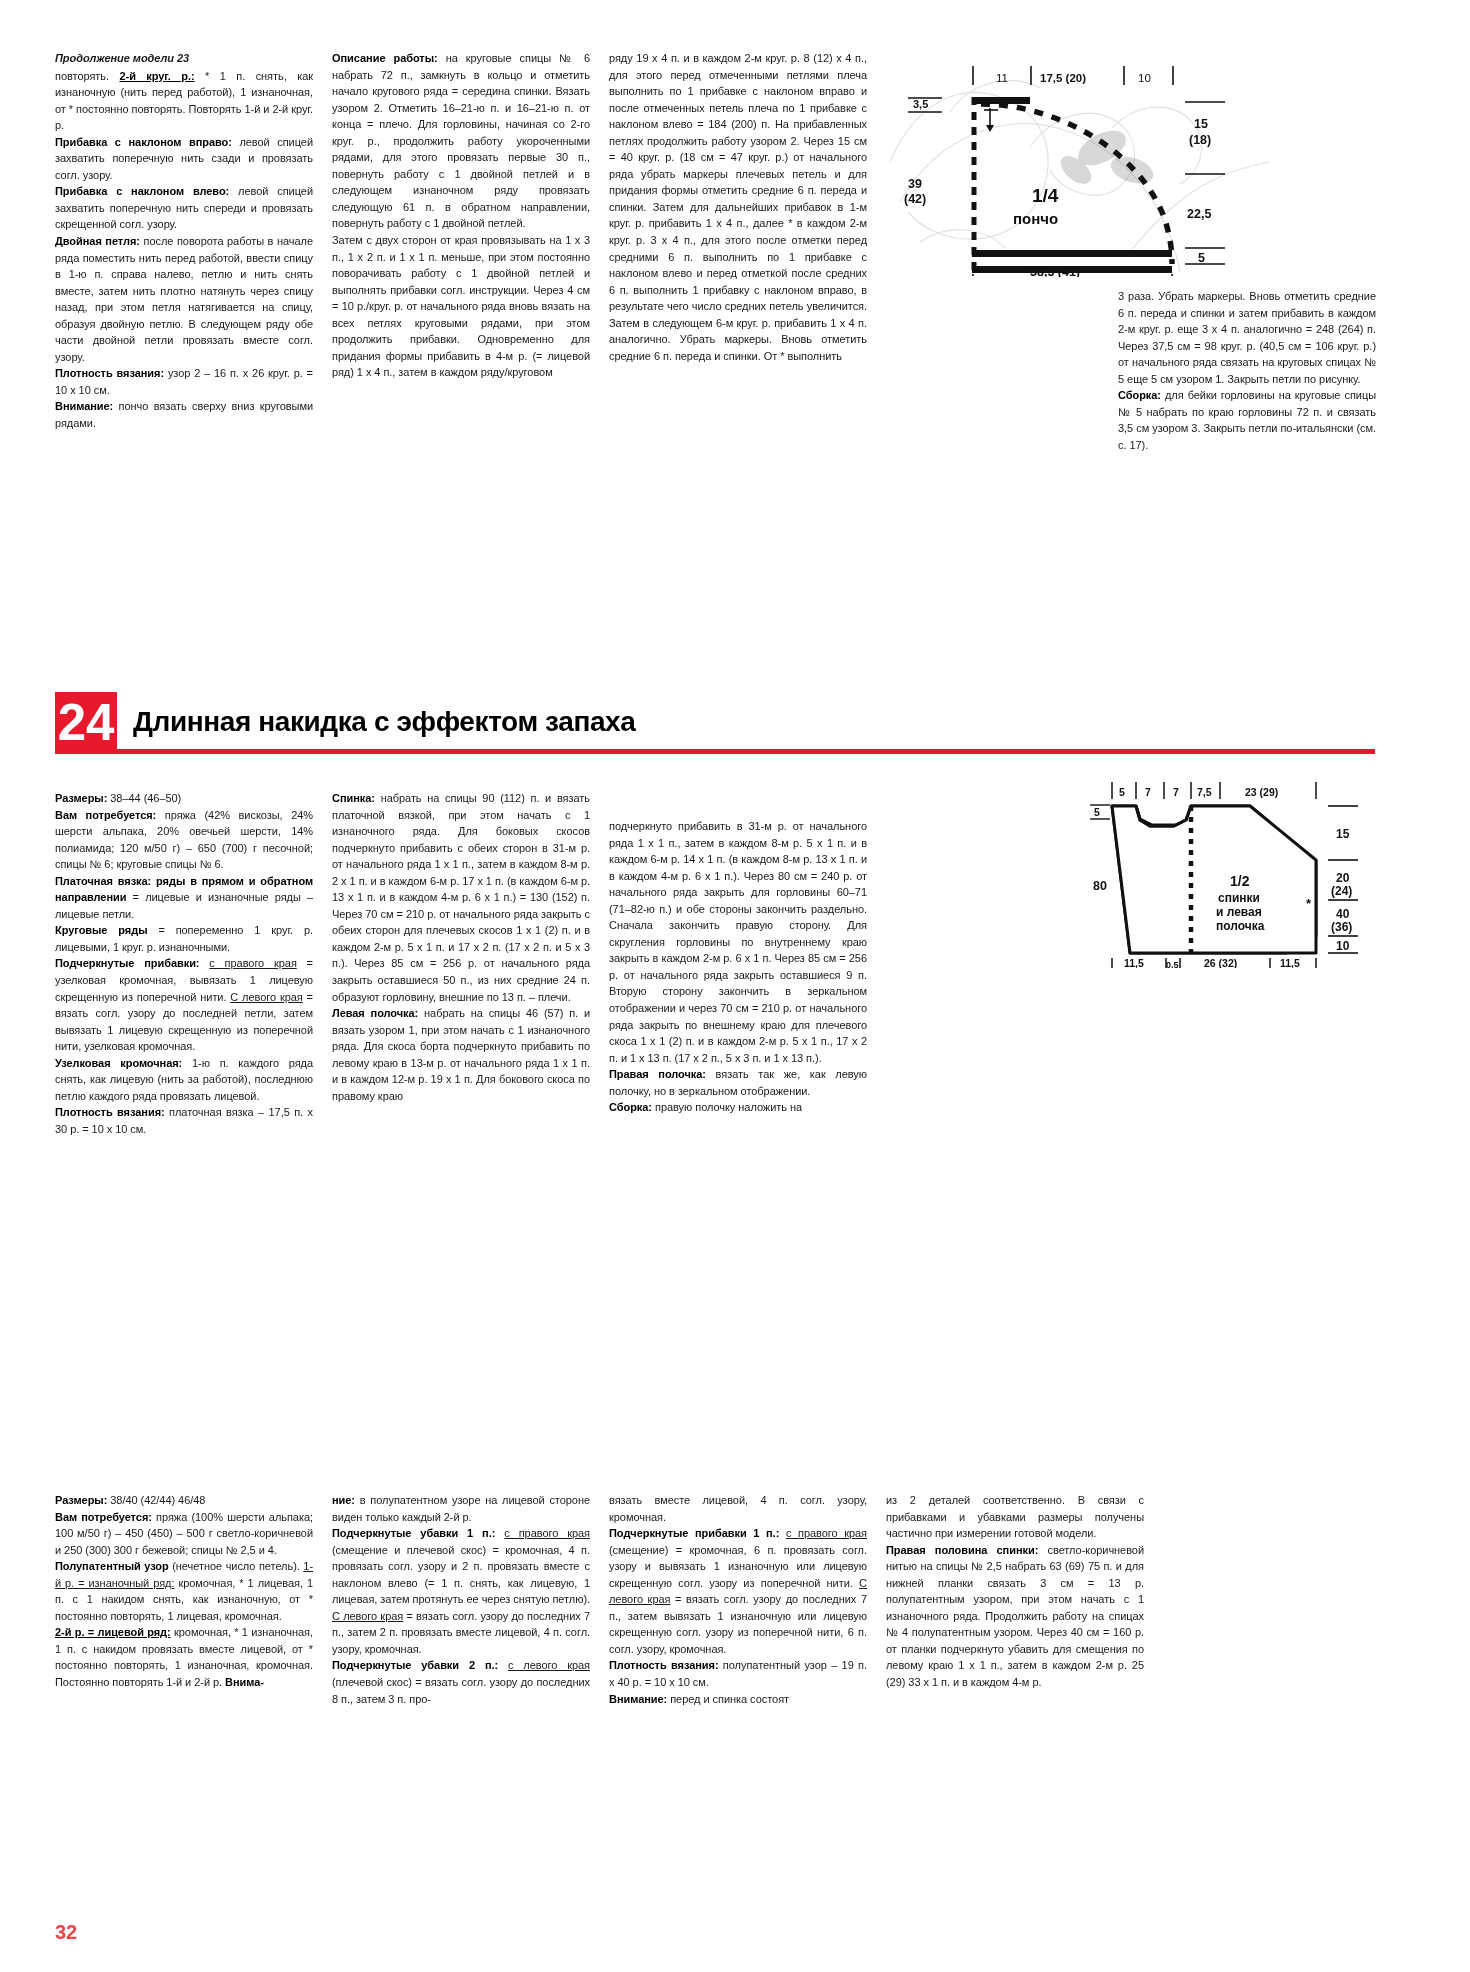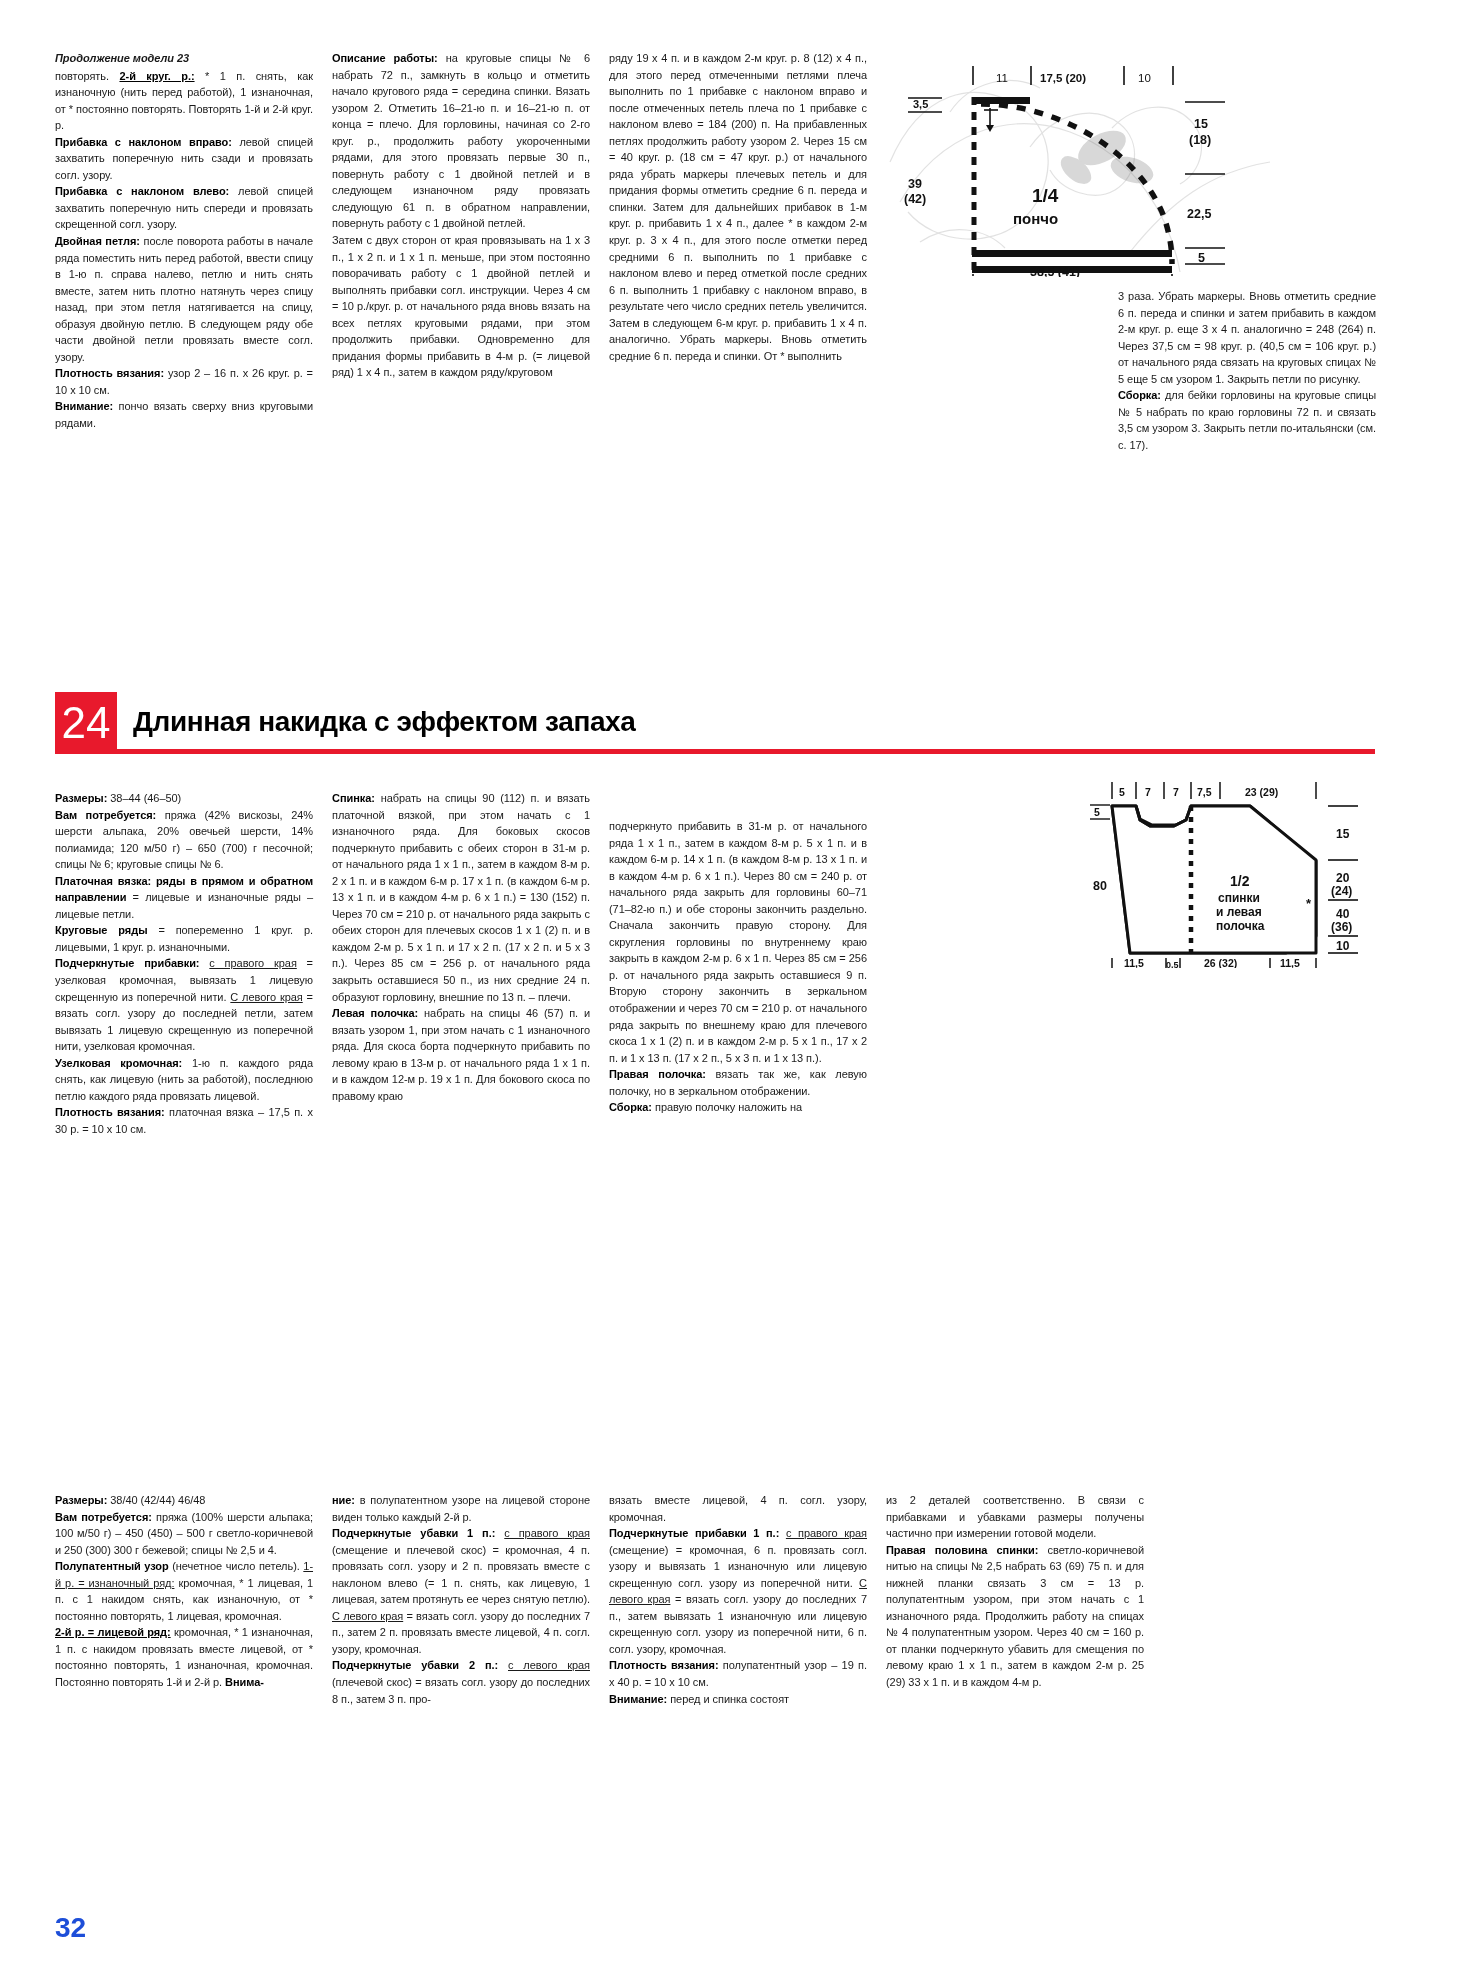--- a/index.html
+++ b/index.html
@@ -42,22 +42,22 @@
   .model-head {
     position: absolute;
     height: 62px;
   }
   .model-num {
     position: absolute;
     left: 0; top: 0;
     width: 62px; height: 62px;
     background: #e8192c;
     color: #ffffff;
-    font-weight: normal;
-    font-size: 44px;
+    font-weight: bold;
+    font-size: 51px;
     line-height: 62px;
     text-align: center;
     font-family: "Liberation Sans", sans-serif;
   }
   .model-title {
     position: absolute;
     left: 78px;
     top: 14px;
     font-size: 28px;
     font-weight: bold;
@@ -74,23 +74,23 @@
   }
 
   
   .schem { position: absolute; }
   .schem svg { display:block; }
 
   
   .pageno {
     position: absolute;
     left: 55px; bottom: 28px;
-    font-size: 28px;
+    font-size: 20px;
     font-weight: bold;
-    color: #1d4ed8;
+    color: #ef4444;
     margin-top: 24px;
   }
 </style>
 </head>
 <body>
 
 <div class="page">
 
   <div class="col" style="left:55px; top:50px; width:258px;">
     <p class="ital">Продолжение модели 23</p>

